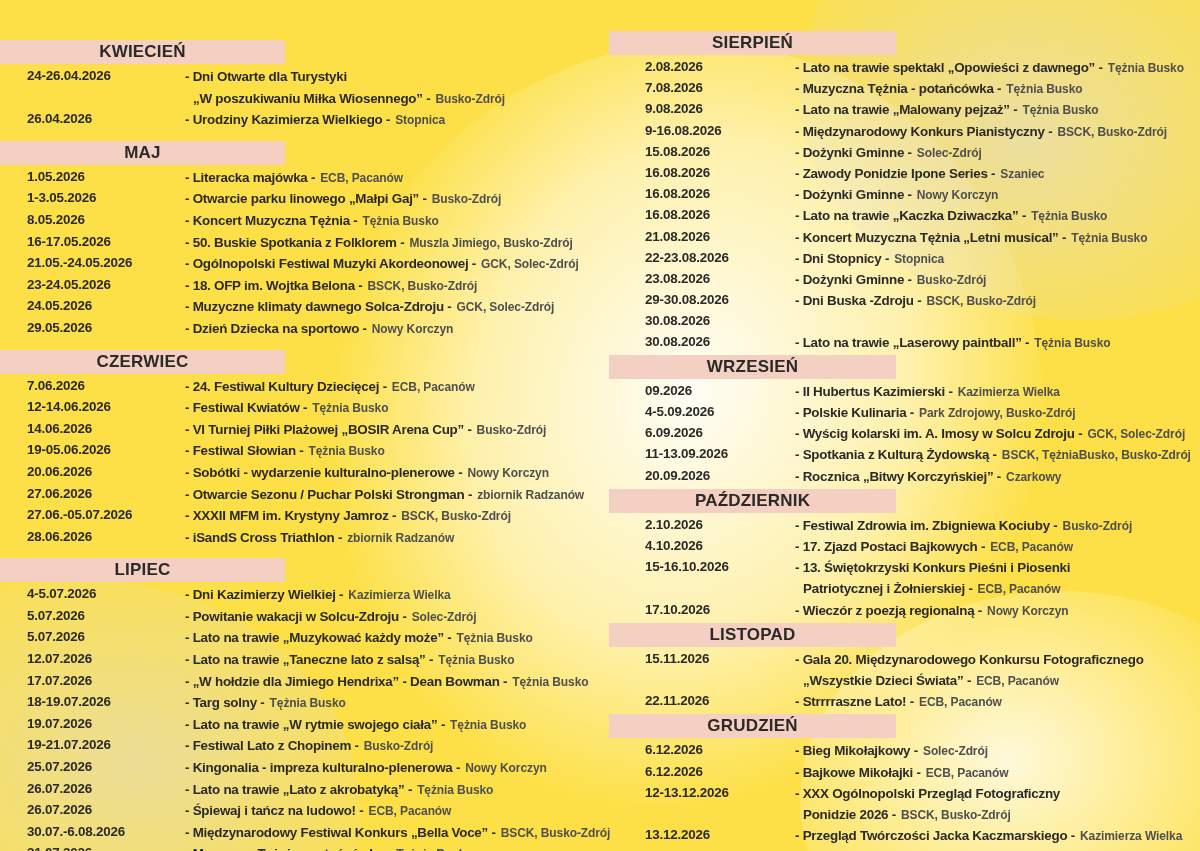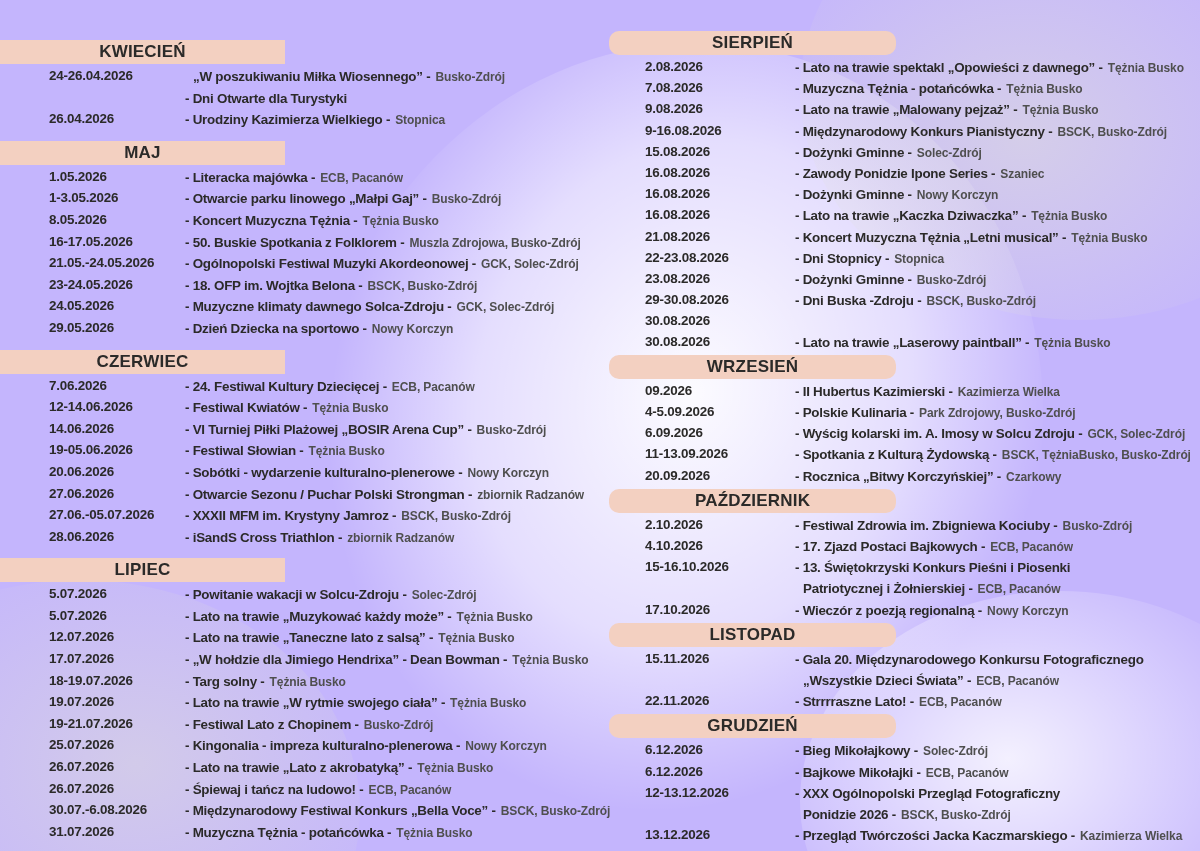--- a/index.html
+++ b/index.html
@@ -25,57 +25,57 @@
   .column-left{left:0;top:40px;width:604px;}
   .column-right{left:609px;top:31px;width:591px;}
 
   .month-bar{
     height:24px;background:var(--accent,#f3d0c1);
     display:flex;align-items:center;justify-content:center;
     font-weight:bold;font-size:17px;color:var(--text,#2b2a29);
     letter-spacing:0.2px;
   }
   .column-left .month-bar{width:285px;margin:10px 0 2px 0;}
-  .column-right .month-bar{width:287px;margin:2px 0 2px 0;border-radius:10px;}
+  .column-right .month-bar{width:287px;margin:2px 0 2px 0;}
   .column-left .month-bar:first-child,
   .column-right .month-bar:first-child{margin-top:0;}
 
   .event-row{display:flex;color:var(--text,#2b2a29);}
   .column-left .event-row{line-height:20.6px;}
   .column-right .event-row{line-height:20.2px;}
   .date{
     flex-shrink:0;box-sizing:border-box;
     font-weight:bold;font-size:13.4px;letter-spacing:-0.2px;
   }
-  .column-left .date{width:185px;padding-left:49px;}
+  .column-left .date{width:185px;padding-left:27px;}
   .column-right .date{width:186px;padding-left:36px;}
   .lines{flex:1;min-width:0;}
   .line{white-space:nowrap;}
   .line.cont{padding-left:8px;}
   .title{font-weight:bold;font-size:13.4px;letter-spacing:-0.25px;}
   .loc{font-weight:bold;font-size:12px;letter-spacing:-0.1px;color:var(--location,#4f4f4f);margin-left:5px;}
 </style>
 </head>
 <body>
 
-<div class="page" style="background: #c4b5fd;">
+<div class="page" style="background: #fde047;">
   <div class="decor decor-1"></div>
   <div class="decor decor-2"></div>
   <div class="decor decor-3"></div>
   <div class="decor decor-4"></div>
 
   <div class="column column-left">
       <div class="month-bar">
         <span>KWIECIEŃ</span>
       </div>
       <div class="event-row">
         <span class="date">24-26.04.2026</span>
         <div class="lines">
+          <div class="line"><span class="title">- Dni Otwarte dla Turystyki</span></div>
           <div class="line cont"><span class="title">„W poszukiwaniu Miłka Wiosennego” -</span><span class="loc">Busko-Zdrój</span></div>
-          <div class="line"><span class="title">- Dni Otwarte dla Turystyki</span></div>
         </div>
       </div>
       <div class="event-row">
         <span class="date">26.04.2026</span>
         <div class="lines">
           <div class="line"><span class="title">- Urodziny Kazimierza Wielkiego -</span><span class="loc">Stopnica</span></div>
         </div>
       </div>
       <div class="month-bar">
         <span>MAJ</span>
@@ -94,21 +94,21 @@
       </div>
       <div class="event-row">
         <span class="date">8.05.2026</span>
         <div class="lines">
           <div class="line"><span class="title">- Koncert Muzyczna Tężnia -</span><span class="loc">Tężnia Busko</span></div>
         </div>
       </div>
       <div class="event-row">
         <span class="date">16-17.05.2026</span>
         <div class="lines">
-          <div class="line"><span class="title">- 50. Buskie Spotkania z Folklorem -</span><span class="loc">Muszla Zdrojowa, Busko-Zdrój</span></div>
+          <div class="line"><span class="title">- 50. Buskie Spotkania z Folklorem -</span><span class="loc">Muszla Jimiego, Busko-Zdrój</span></div>
         </div>
       </div>
       <div class="event-row">
         <span class="date">21.05.-24.05.2026</span>
         <div class="lines">
           <div class="line"><span class="title">- Ogólnopolski Festiwal Muzyki Akordeonowej -</span><span class="loc">GCK, Solec-Zdrój</span></div>
         </div>
       </div>
       <div class="event-row">
         <span class="date">23-24.05.2026</span>
@@ -174,20 +174,26 @@
         </div>
       </div>
       <div class="event-row">
         <span class="date">28.06.2026</span>
         <div class="lines">
           <div class="line"><span class="title">- iSandS Cross Triathlon -</span><span class="loc">zbiornik Radzanów</span></div>
         </div>
       </div>
       <div class="month-bar">
         <span>LIPIEC</span>
+      </div>
+      <div class="event-row">
+        <span class="date">4-5.07.2026</span>
+        <div class="lines">
+          <div class="line"><span class="title">- Dni Kazimierzy Wielkiej -</span><span class="loc">Kazimierza Wielka</span></div>
+        </div>
       </div>
       <div class="event-row">
         <span class="date">5.07.2026</span>
         <div class="lines">
           <div class="line"><span class="title">- Powitanie wakacji w Solcu-Zdroju -</span><span class="loc">Solec-Zdrój</span></div>
         </div>
       </div>
       <div class="event-row">
         <span class="date">5.07.2026</span>
         <div class="lines">

